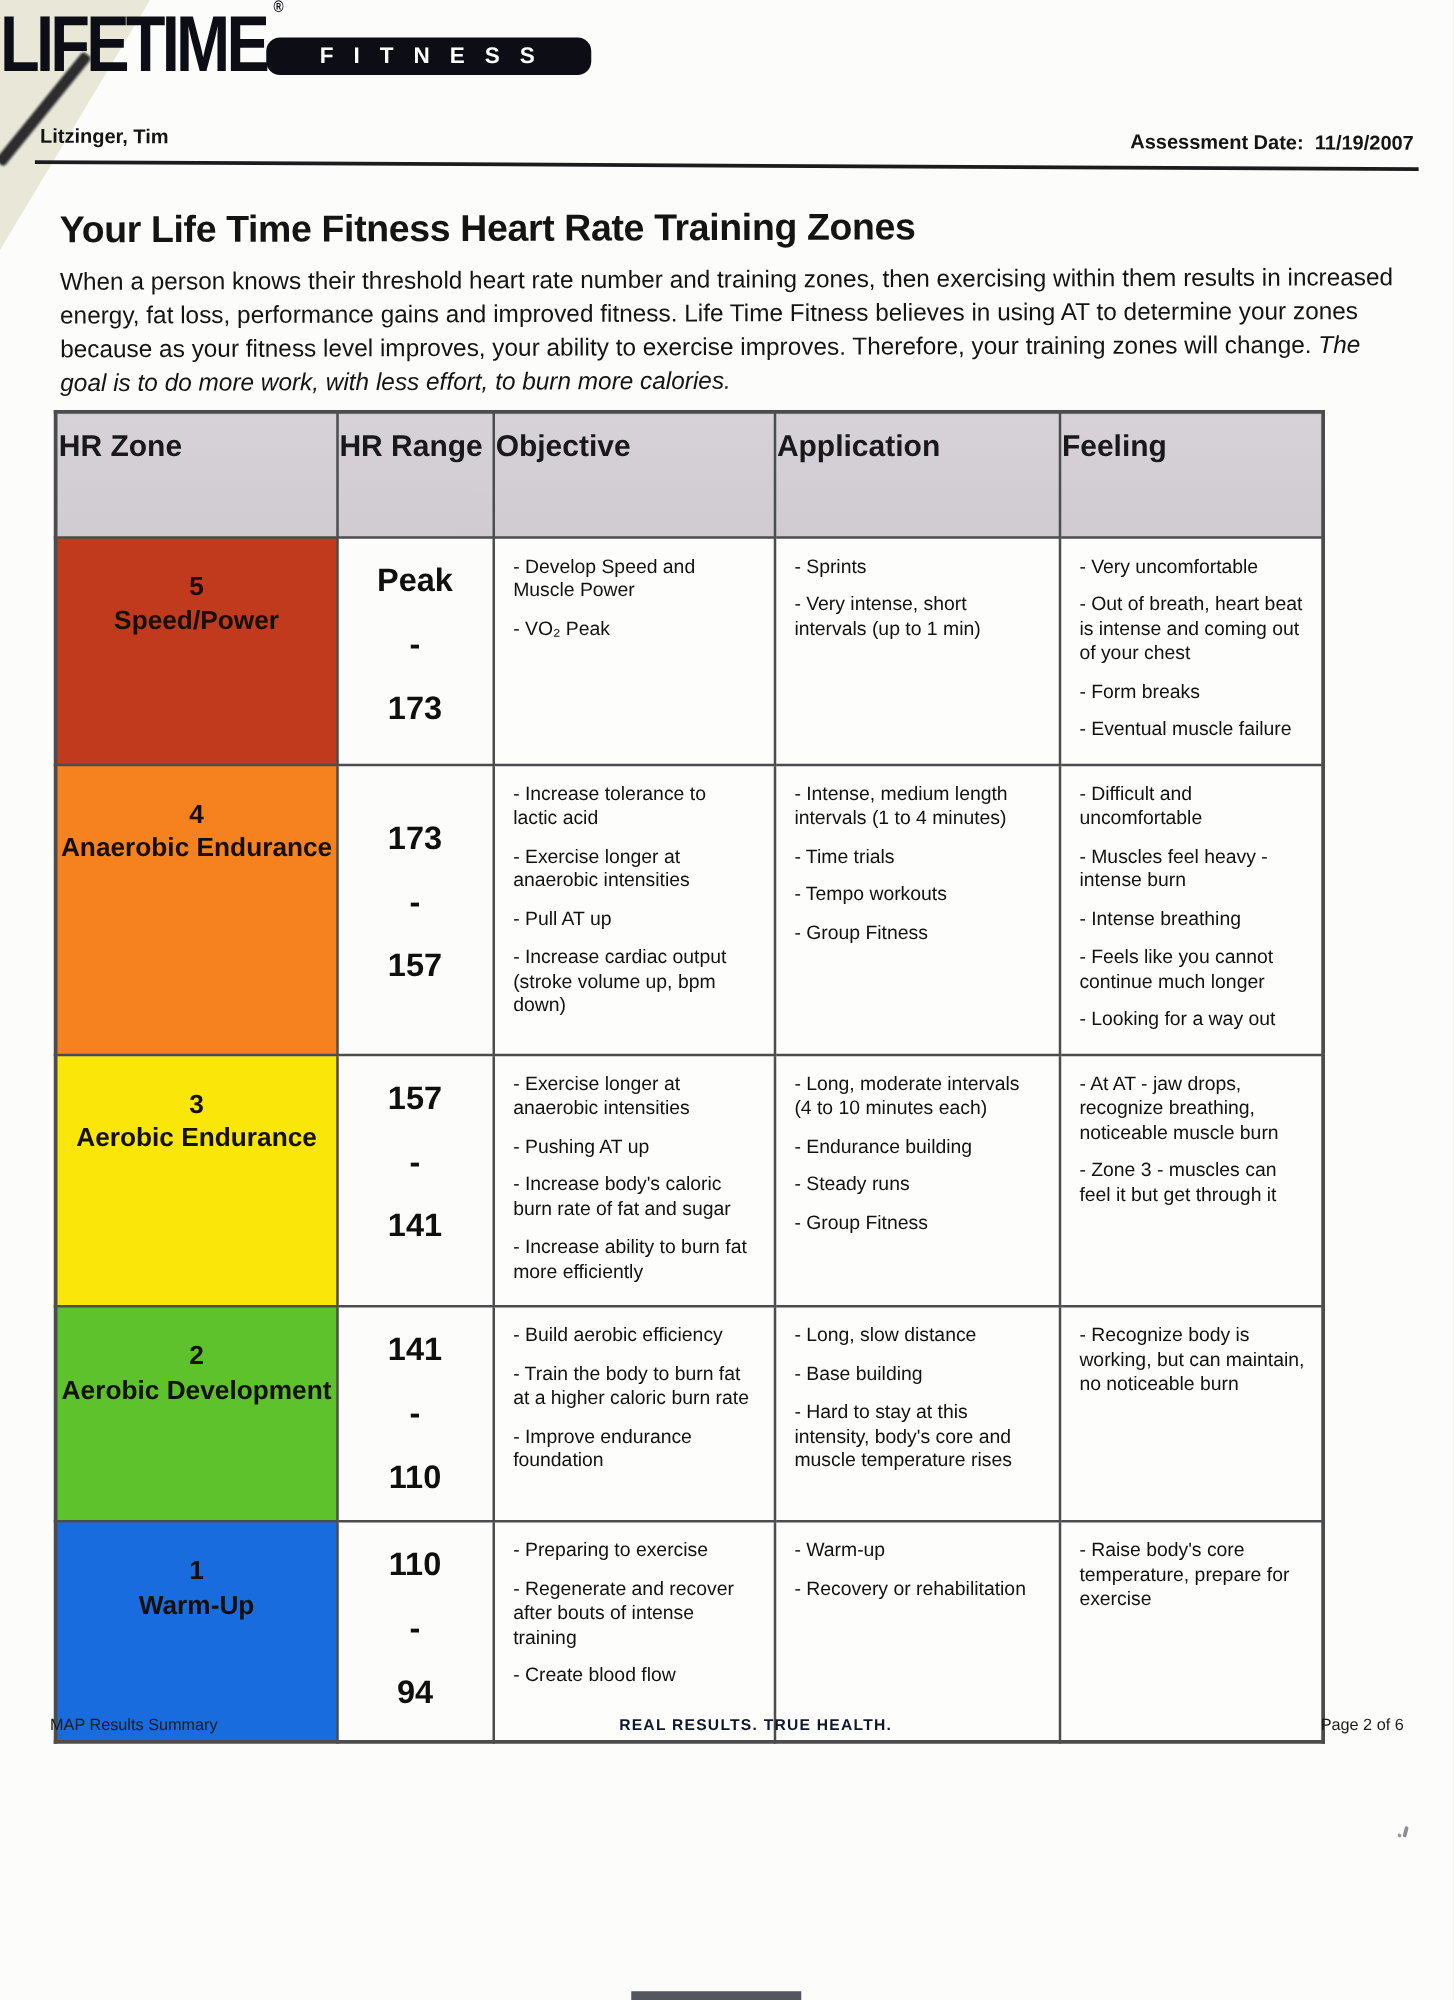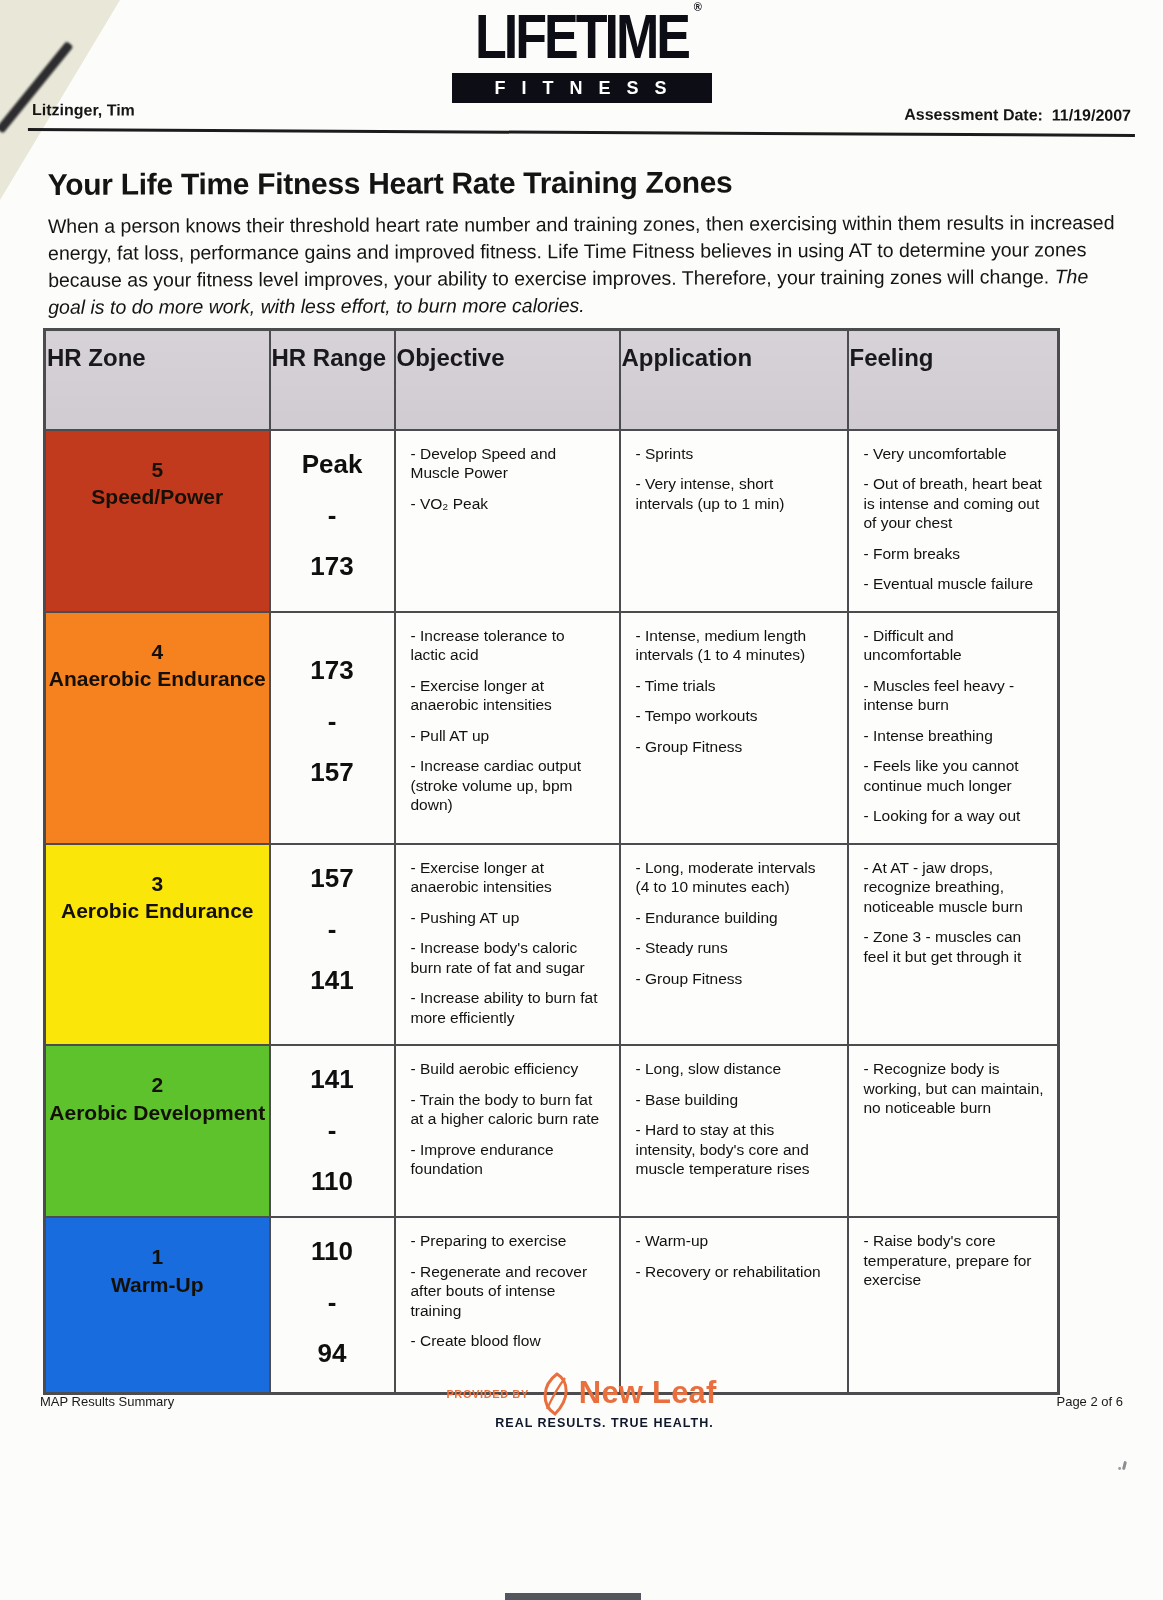--- a/index.html
+++ b/index.html
@@ -33,32 +33,32 @@
     position: absolute; left: 1123px; top: 1461px; width: 3px; height: 9px;
     background: #8e8e92; border-radius: 2px; transform: rotate(14deg);
   }
   .speck::before {
     content: ""; position: absolute; left: -4px; top: 7px; width: 3px; height: 3px;
     background: #9a9a9e; border-radius: 50%;
   }
 
   
   .logo-wrap { position: absolute; top: 16px; left: 0; right: 0;
-    display: flex; flex-direction: column; align-items: center; }
+    display: flex; flex-direction: row; align-items: center; }
   .logo-word {
     position: relative; font-weight: bold; font-size: 52px; line-height: 1;
     letter-spacing: -3px; color: #0d0d15;
     transform: scale(1.0, 1.22); transform-origin: center bottom;
   }
   .logo-reg { position: absolute; top: -4px; right: -14px; font-size: 11px; letter-spacing: 0; }
   .logo-bar {
     margin-top: 5px; width: 260px; height: 30px;
     background: #0d0d15; color: #ffffff;
     display: flex; align-items: center; justify-content: center;
-    font-weight: bold; font-size: 18px; letter-spacing: 16px; text-indent: 14px;
+    font-weight: bold; font-size: 18px; letter-spacing: 16px; text-indent: 14px; border-radius: 11px;
   }
 
   
   .meta-band { position: absolute; top: 104px; left: 28px; right: 28px; transform: rotate(0.3deg); }
   .meta-row { display: flex; justify-content: space-between; font-weight: bold; font-size: 16px; padding: 0 4px; }
   .meta-rule { margin-top: 9px; height: 3px; background: #1c1c1e; }
 
   
   .intro-wrap { position: absolute; top: 166px; left: 48px; right: 40px; transform: rotate(-0.2deg); }
   .page-title { margin: 0 0 11px 0; font-size: 30px; font-weight: bold; letter-spacing: -0.3px; }
@@ -295,29 +295,19 @@
         <p class="bullet">- Raise body's core temperature, prepare for exercise</p>
       </td>
     </tr>
   </tbody>
     </table>
 
   <div class="footer">
     <div class="foot-side">MAP Results Summary</div>
 
     <div class="nl-block">
-      <div class="nl-row">
-        <span class="nl-provided" style="color: rgb(233, 111, 62);">PROVIDED BY</span>
-        <span class="leaf-icon-box">
-          <svg width="36" height="44" viewBox="0 0 36 44">
-            <path d="M21 2 C33 9 34 27 19 42 C5 33 6 13 21 2 Z" fill="none" stroke="#e96f3e" stroke-width="3"></path>
-            <path d="M11 37 C16 26 22 15 29 6" fill="none" stroke="#e96f3e" stroke-width="2.2"></path>
-          </svg>
-        </span>
-        <span class="nl-name" style="color: rgb(233, 111, 62);">New Leaf</span>
-      </div>
       <div class="nl-tag" style="color: #0f172a;">REAL RESULTS.  TRUE HEALTH.</div>
     </div>
 
     <div class="foot-side right">Page 2 of 6</div>
   </div>
 
 </div>
 
 </body></html>

